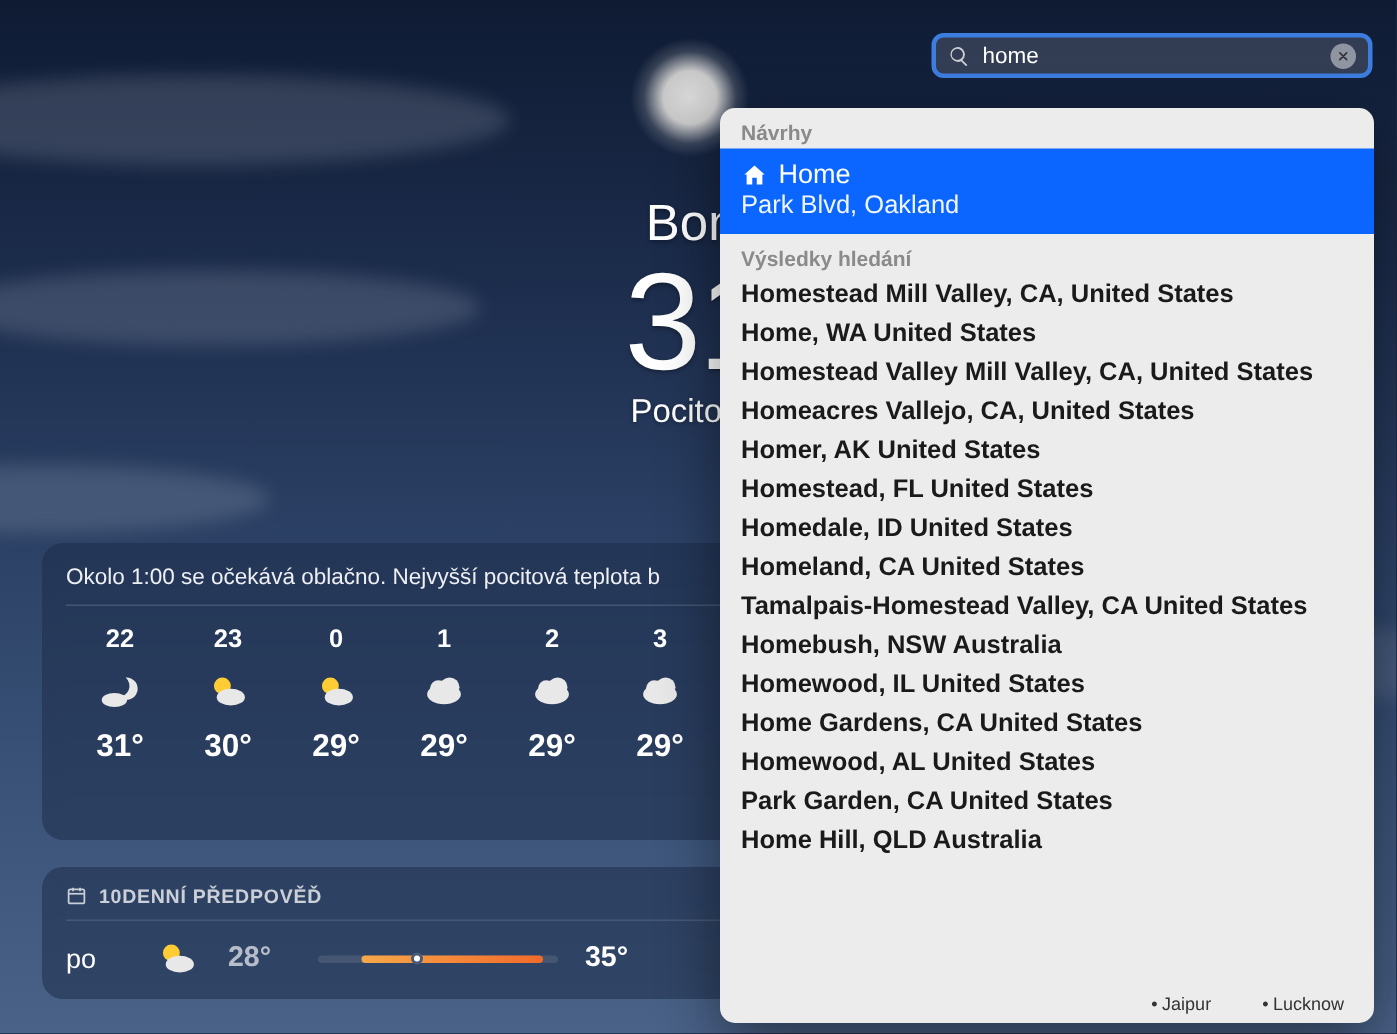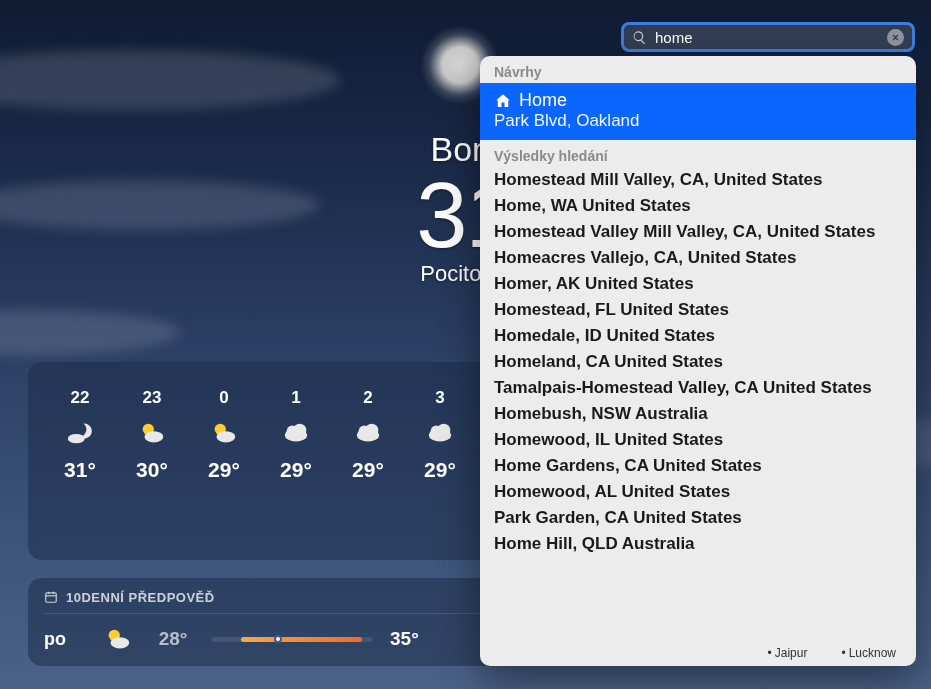--- a/index.html
+++ b/index.html
@@ -28,36 +28,36 @@
 .hour { width:72px; display:flex; flex-direction:column; align-items:center; gap:10px;}
 .hour-label{ font-size:17px; font-weight:600;}
 .hour-temp{ font-size:21px; font-weight:600;}
 .wicon { width:30px; height:30px; display:flex; align-items:center; justify-content:center;}
 .wicon svg { width:30px; height:30px; }
 
 .tenday-panel { top:578px; padding:12px 16px; }
 .tenday-header { display:flex; align-items:flex-start; gap:8px; font-size:13px; letter-spacing:.5px; font-weight:600; opacity:.75; padding-bottom:8px; border-bottom:1px solid rgba(255,255,255,.16);}
 .tenday-header svg{ width:14px;height:14px; }
 .day-row{ display:flex; align-items:center; gap:18px; padding:10px 0 0;}
-.day-label{ width:40px; font-size:18px; font-weight:700;}
+.day-label{ width:40px; font-size:18px; font-weight:400;}
 .day-icon{ width:32px;}
-.day-lo{ width:42px; text-align:center; font-size:19px; font-weight:600; opacity:.65;}
+.day-lo{ width:42px; text-align:left; font-size:19px; font-weight:600; opacity:.65;}
 .temp-bar{ flex:0 0 160px; height:5px; background:rgba(80,95,120,.7); border-radius:3px; position:relative;}
 .temp-fill{ position:absolute; left:18%; right:6%; top:0; bottom:0; background:linear-gradient(90deg,#f7a84a,#f26a2a); border-radius:3px;}
 .temp-dot{ position:absolute; left:41%; top:50%; width:8px;height:8px; background:#fff; border:2px solid #4a5a78; border-radius:50%; transform:translate(-50%,-50%);}
 .day-hi{ width:42px; font-size:19px; font-weight:600;}
 
 .search-wrap{ position:absolute; top:22px; right:16px; width:294px;}
 .search-field{ display:flex; align-items:center; height:30px; background:rgba(255,255,255,.14); border:3px solid #3d7de0; border-radius:8px; padding:0 8px; gap:8px;}
 .search-field svg{ width:15px;height:15px; opacity:.75; fill:#fff;}
 .search-input{ flex:1; background:none; border:none; outline:none; color:#fff; font-size:15px;}
 .clear-btn{ width:17px;height:17px; border-radius:50%; background:rgba(255,255,255,.45); display:flex;align-items:center;justify-content:center; cursor:pointer;}
 .clear-btn svg{ width:9px;height:9px; fill:#333; opacity:1;}
 
-.dropdown{ position:absolute; top:56px; left:480px; width:436px; height:610px; background:#ececec; border-radius:10px; box-shadow:0 14px 40px rgba(0,0,0,.45); overflow:hidden; display:flex; flex-direction:column;}
+.dropdown{ position:absolute; top:72px; left:480px; width:436px; height:610px; background:#ececec; border-radius:10px; box-shadow:0 14px 40px rgba(0,0,0,.45); overflow:hidden; display:flex; flex-direction:column;}
 .dd-section-label{ padding:8px 14px 3px; font-size:14px; font-weight:600; color:#8a8a8a;}
 .dd-suggestion{ background:#0a66ff; color:#fff; padding:7px 14px 9px; cursor:pointer;}
 .dd-sugg-row1{ display:flex; align-items:center; gap:7px; font-size:18px; font-weight:500;}
 .dd-sugg-row1 svg{ width:18px;height:18px; fill:#fff;}
 .dd-sugg-row2{ font-size:17px; font-weight:400; opacity:.94;}
 .dd-results{ flex:1; overflow:hidden;}
 .dd-result{ padding:3px 14px; font-size:17px; font-weight:600; color:#1a1a1a; cursor:pointer; white-space:nowrap; overflow:hidden; text-overflow:ellipsis;}
 
 .map-frag{ position:absolute; bottom:6px; right:20px; display:flex; gap:34px; font-size:12px; color:#333;}
 .map-dot::before{ content:"•"; margin-right:3px;}
@@ -73,20 +73,21 @@
     <div class="cloud c4"></div>
 </div>
 
 <div class="main-weather">
   <div class="city">Bom</div>
   <div class="bigtemp">31</div>
   <div class="feels">Pocitově:</div>
 </div>
 
 <div class="panel hourly-panel">
+  <div class="hourly-summary">Okolo 1:00 se očekává oblačno. Nejvyšší pocitová teplota b</div>
   <div class="hourly-row" id="hourly-row">
       <div class="hour">
         <div class="hour-label">22</div>
         <div class="wicon">
           <svg viewBox="0 0 32 32">
             <path fill="#e8e8e8" d="M20 6a8 8 0 01-6 14c.4 0 .8 0 1.2-.1A8 8 0 1020 6z"></path>
             <ellipse cx="12" cy="22" rx="9" ry="5" fill="#e8e8e8"></ellipse>
           </svg>
         </div>
         <div class="hour-temp">31°</div>

